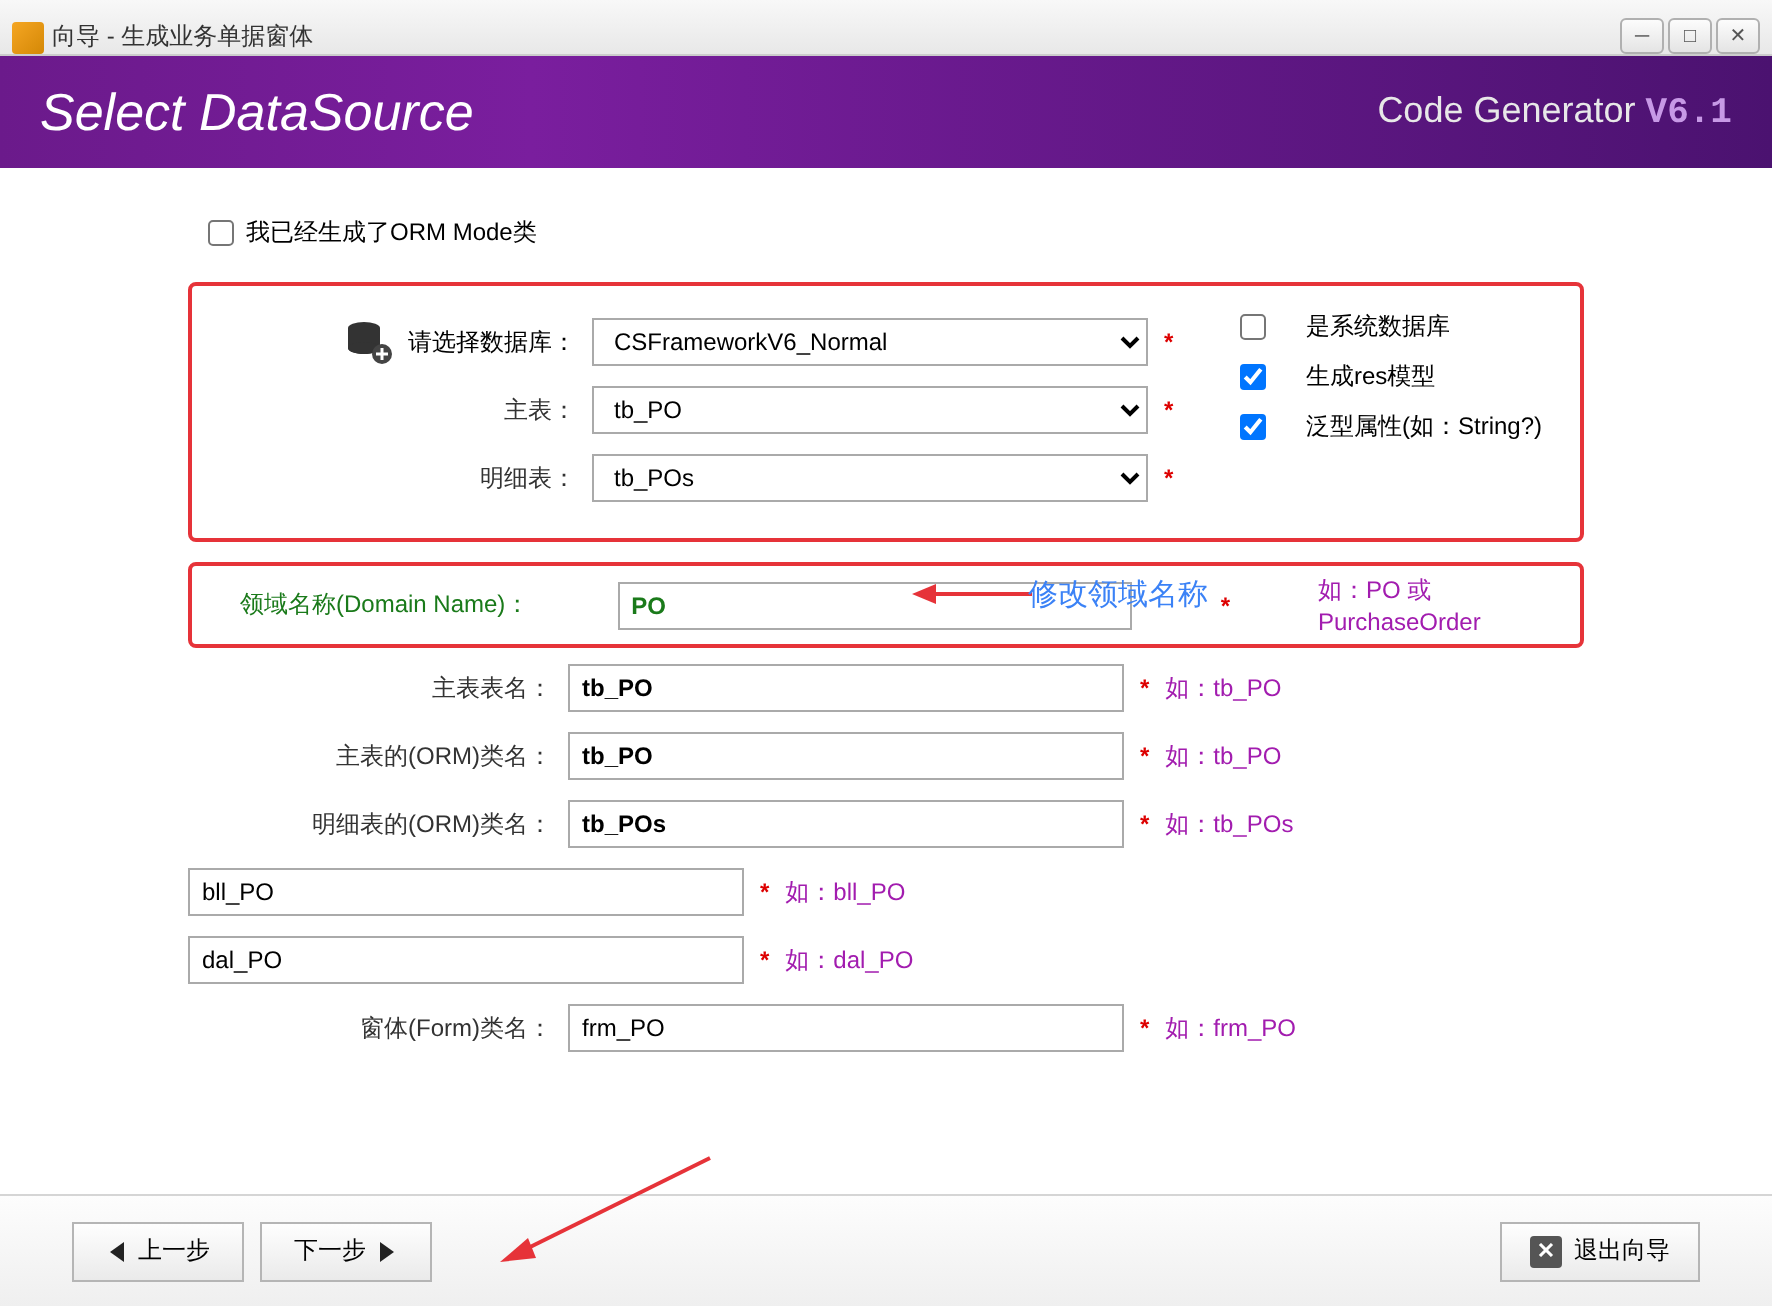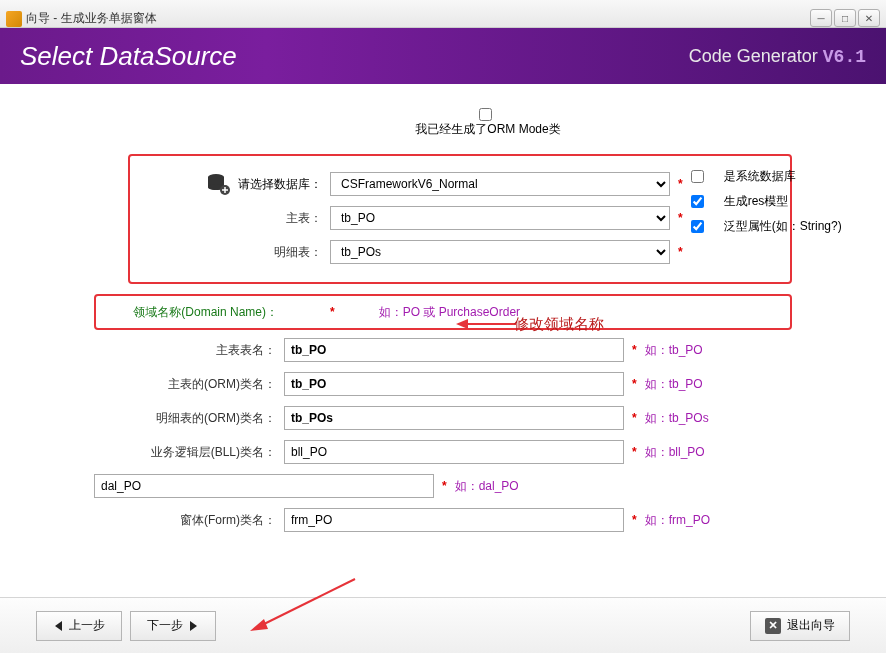--- a/index.html
+++ b/index.html
@@ -11,47 +11,47 @@
 .winbtns { display: flex; gap: 2px; }
 .winbtn { width: 22px; height: 18px; border: 1px solid #b0b0b0; background: linear-gradient(#fcfcfc,#e4e4e4); border-radius: 3px; display: flex; align-items: center; justify-content: center; font-size: 10px; color: #555; cursor: pointer; }
 
 .banner { height: 56px; background: linear-gradient(90deg, #6b1a8b 0%, #7a1e9e 30%, #4b1270 100%); display: flex; align-items: center; padding: 0 20px; color: #fff; }
 .banner h1 { font-size: 26px; font-weight: normal; font-style: italic; flex: 1; color: #fff; }
 .banner .brand { font-size: 18px; color: #e8e8e8; font-weight: normal; }
 .banner .brand .ver { color: #c799e6; font-weight: bold; font-family: Liberation Mono, monospace; }
 
 .content { background: #fff; padding: 18px 14px 10px 14px; height: calc(100% - 28px - 56px - 56px); overflow: auto; }
 
-.orm-row { margin: 6px 0 16px 90px; display: flex; align-items: center; flex-direction: column; }
+.orm-row { margin: 6px 0 16px 90px; display: flex; align-items: center; }
 .orm-row input[type=checkbox] { margin-right: 6px; }
 
-.topbox { margin: 0 80px 10px 114px; border: 2px solid #e63339; border-radius: 4px; padding: 8px 10px 10px 10px; position: relative; }
+.topbox { margin: 0 80px 10px 80px; border: 2px solid #e63339; border-radius: 4px; padding: 8px 10px 10px 10px; position: relative; }
 
 .formrow { display: flex; align-items: center; margin: 6px 0; min-height: 28px; }
 .formrow .lbl { width: 190px; text-align: right; padding-right: 8px; color: #333; white-space: nowrap; }
-.formrow .ctl { width: 340px; }
+.formrow .ctl { width: 278px; }
 .formrow .ctl select,
 .formrow .ctl input[type=text] { width: 100%; height: 24px; border: 1px solid #aaa; padding: 0 6px; font-family: inherit; font-size: 12px; background: #fff; }
 .formrow .req { color: #d00; margin: 0 8px; font-weight: bold; }
 .formrow .hint { color: #a21caf; }
 
 .db-icon-wrap { width: 190px; display: flex; align-items: center; justify-content: flex-end; padding-right: 8px; }
 .db-icon { width: 28px; height: 24px; margin-right: 6px; }
 
 .dbrow-group { display: flex; }
 .dbrow-left { flex: 1; }
 .dbrow-right { width: 160px; padding-top: 4px; }
 .dbrow-right label { display: flex; align-items: center; gap: 20px; margin-bottom: 8px; white-space: nowrap; }
 
 .domain-row-box { margin: 0 80px; border: 2px solid #e63339; border-radius: 4px; position: relative; }
 .domain-row-box .formrow { margin: 2px 0; padding: 2px 0; gap: 36px; }
 .domain-row-box .lbl { color: #1a7a1a; }
 .domain-row-box input[type=text] { color: #1a7a1a; font-weight: bold; }
 
-.annot { position: absolute; left: 360px; top: 18px; color: #b91c1c; font-size: 15px; font-weight: 500; display: flex; align-items: center; pointer-events: none; }
+.annot { position: absolute; left: 360px; top: 4px; color: #3b82f6; font-size: 15px; font-weight: 500; display: flex; align-items: center; pointer-events: none; }
 .annot svg { margin-right: -2px; }
 
 .lowerrows { margin: 6px 80px 0 80px; }
 .lowerrows .formrow .ctl input { font-weight: bold; }
 .lowerrows .formrow .ctl input.normal { font-weight: normal; }
 
 .footer { height: 56px; background: linear-gradient(#fdfdfd, #efefef); border-top: 1px solid #d5d5d5; display: flex; align-items: center; padding: 0 36px; position: relative; }
 .navbtn { height: 30px; min-width: 86px; padding: 0 10px; border: 1px solid #b5b5b5; background: linear-gradient(#fefefe,#eaeaea); display: inline-flex; align-items: center; justify-content: center; gap: 4px; cursor: pointer; margin-right: 8px; font-size: 12px; }
 .navbtn svg { width: 12px; height: 12px; }
 .footer .spacer { flex: 1; }
@@ -144,20 +144,23 @@
           <input type="checkbox" checked="" style="">
           <span>泛型属性(如：String?)</span>
         </label>
       </div>
     </div>
   </div>
 
   <div class="domain-row-box">
     <div class="formrow">
       <div class="lbl">领域名称(Domain Name)：</div>
+      <div class="ctl">
+        <input type="text" value="PO" style="">
+      </div>
       <span class="req">*</span>
       <span class="hint">如：PO 或 PurchaseOrder</span>
     </div>
     <div class="annot">
       <svg width="60" height="20" viewBox="0 0 60 20">
         <line x1="60" y1="10" x2="8" y2="10" stroke="#e63339" stroke-width="2"></line>
         <polygon points="0,10 12,5 12,15" fill="#e63339"></polygon>
       </svg>
       <span>修改领域名称</span>
     </div>
@@ -176,21 +179,20 @@
       <span class="req">*</span>
       <span class="hint">如：tb_PO</span>
     </div>
     <div class="formrow">
       <div class="lbl">明细表的(ORM)类名：</div>
       <div class="ctl"><input type="text" value="tb_POs" style=""></div>
       <span class="req">*</span>
       <span class="hint">如：tb_POs</span>
     </div>
     <div class="formrow">
-      <div class="lbl">业务逻辑层(BLL)类名：</div>
       <div class="ctl"><input type="text" class="normal" value="bll_PO" style=""></div>
       <span class="req">*</span>
       <span class="hint">如：bll_PO</span>
     </div>
     <div class="formrow">
       <div class="ctl"><input type="text" class="normal" value="dal_PO" style=""></div>
       <span class="req">*</span>
       <span class="hint">如：dal_PO</span>
     </div>
     <div class="formrow">

